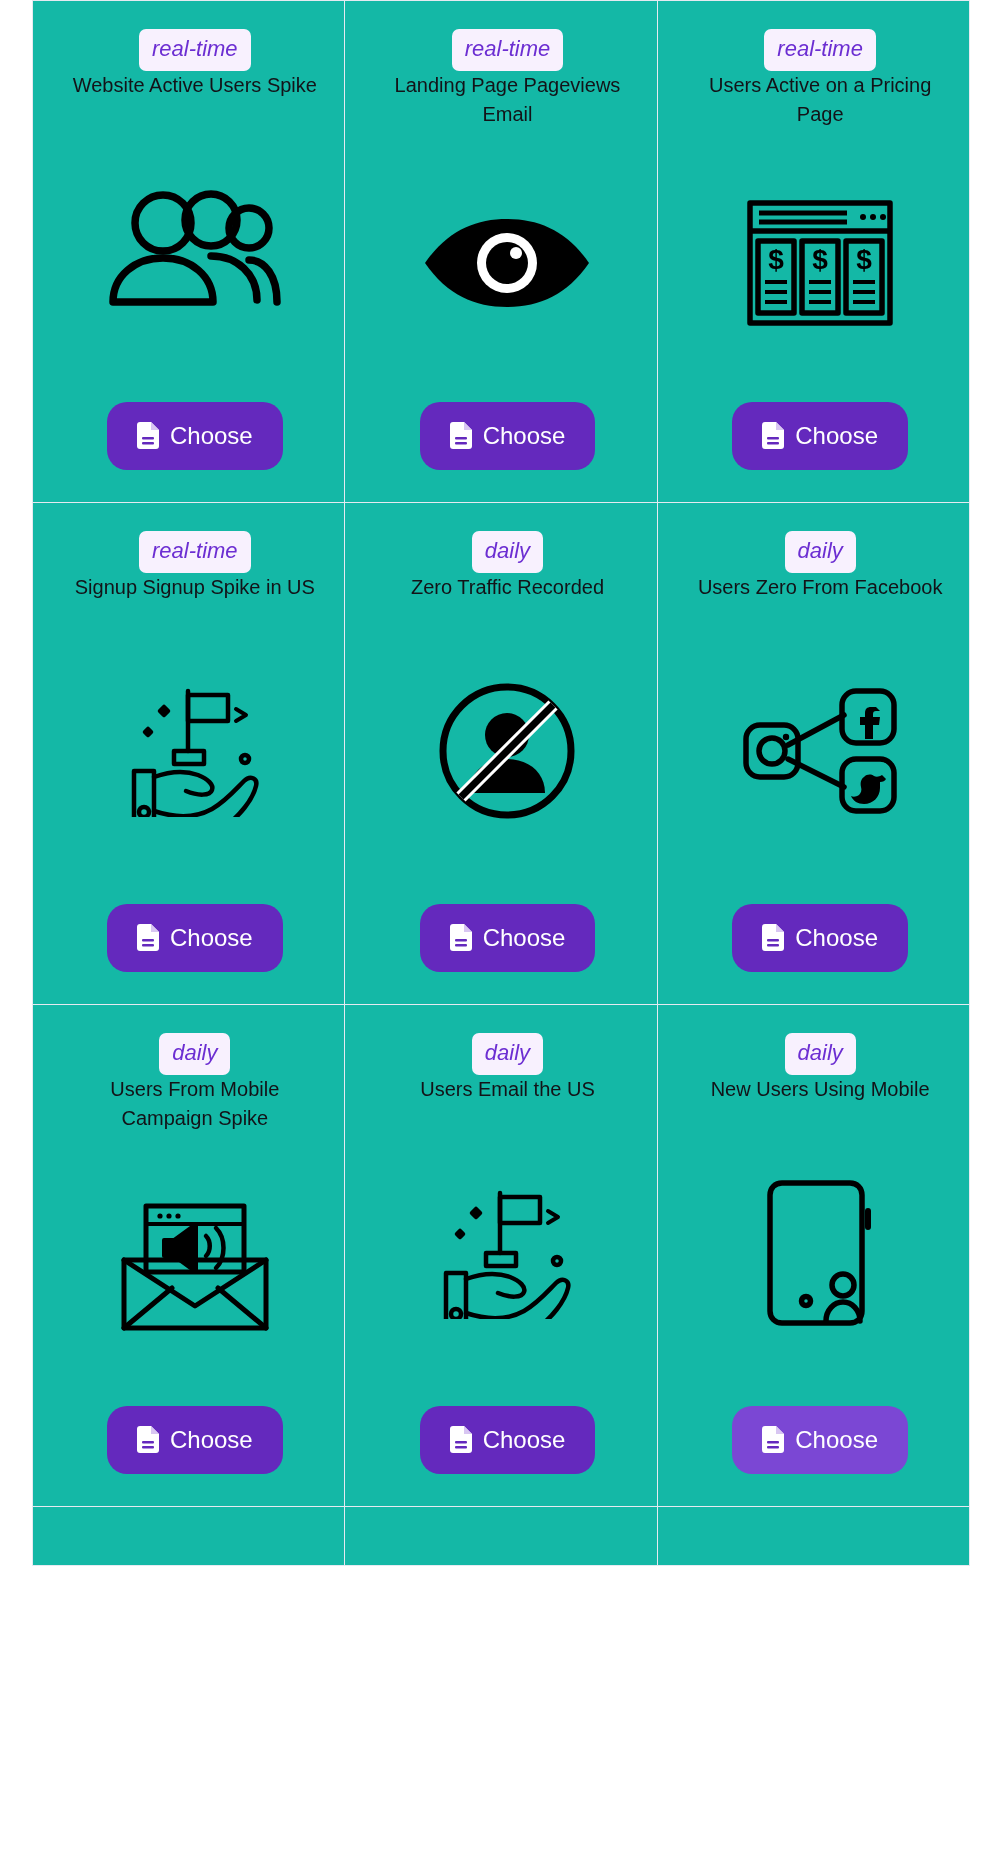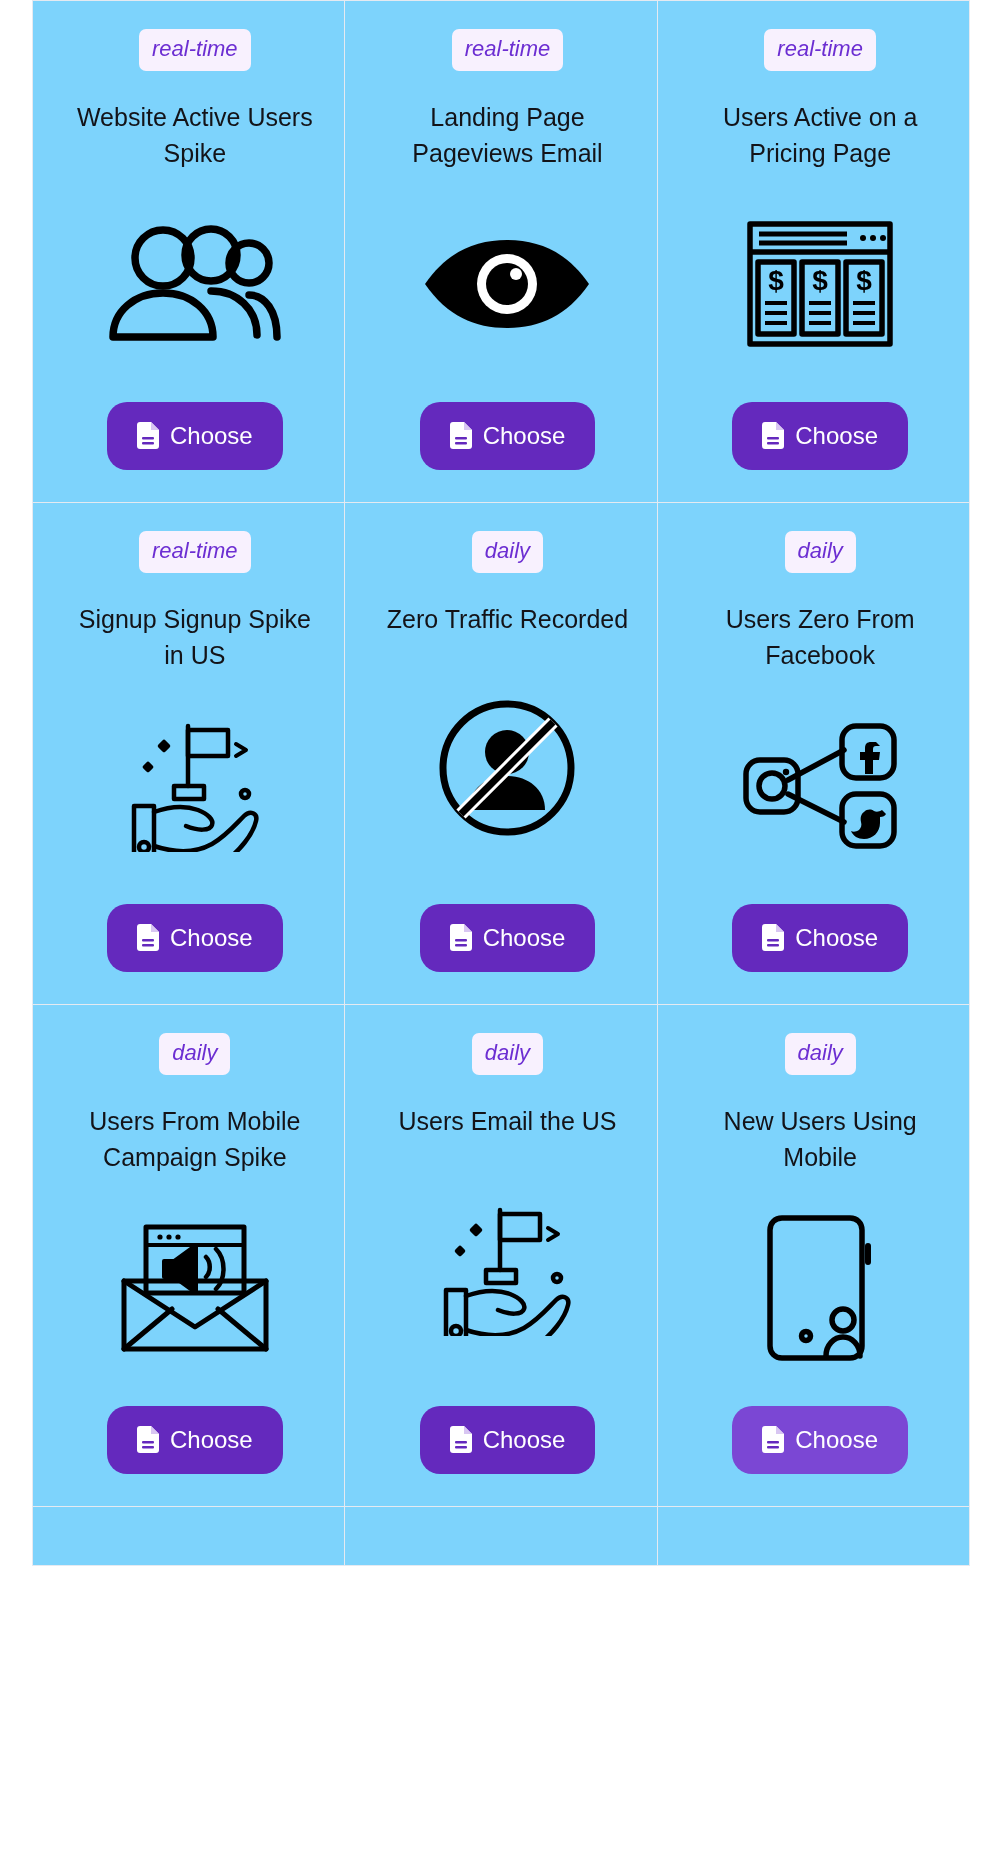--- a/index.html
+++ b/index.html
@@ -12,41 +12,40 @@
   }
   #grid {
     width: 1002px;
     display: grid;
     grid-template-columns: repeat(3, 1fr);
     padding: 0 32px;
   }
   .card {
     border: 1px solid #e5eaf1;
     margin: -0.5px;
-    background: #7dd3fc;
+    background: #14b8a6;
     height: 503px;
     display: flex;
     flex-direction: column;
     align-items: center;
     padding-top: 28px;
     padding-left: 13px;
   }
   .badge {
     background: #f8f1fe;
     color: #6c2ed2;
     font-style: italic;
     font-size: 22px;
     line-height: 1;
     padding: 9px 13px 11px;
     border-radius: 7px;
     white-space: nowrap;
   }
   .title {
-    margin-top: 28px;
-    font-size: 25px;
+    font-size: 20px;
     line-height: 1.45;
     color: #131318;
     text-align: center;
     max-width: 252px;
     font-weight: 400;
   }
   .icon-wrap {
     flex: 1 1 auto;
     width: 100%;
     display: flex;

